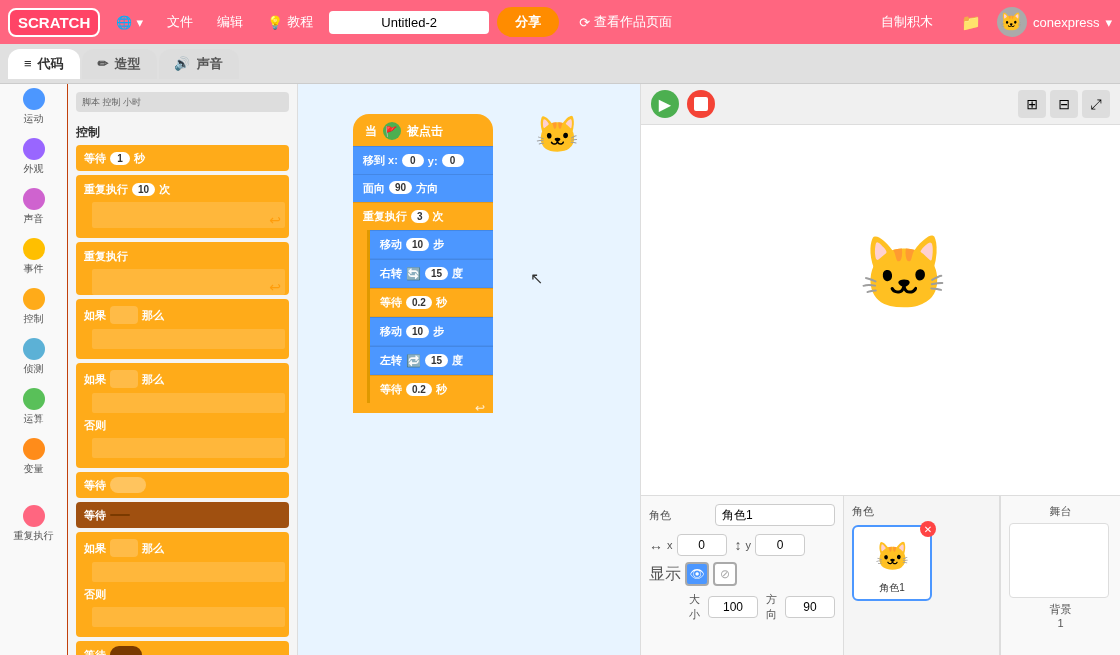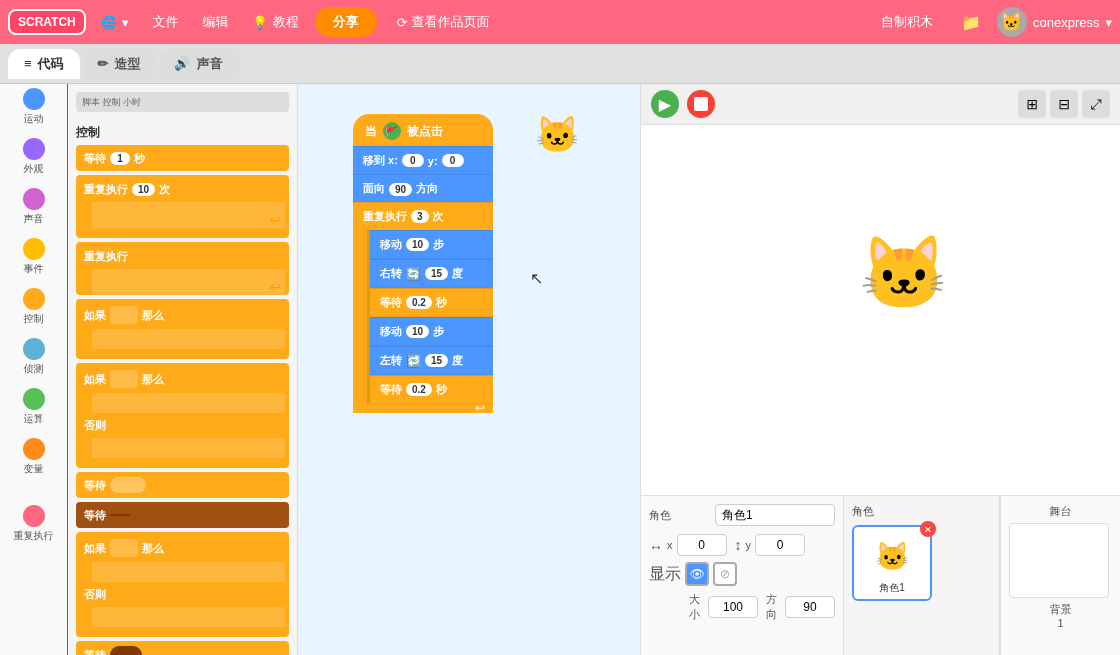--- a/index.html
+++ b/index.html
@@ -3,21 +3,21 @@
   <meta charset="utf-8">
   <style>
     * { box-sizing: border-box; margin: 0; padding: 0; }
     body { font-family: 'Arial', sans-serif; font-size: 12px; background: #f0f0f0; overflow: hidden; width: 1120px; height: 655px; }
 
     
     #topbar {
       display: flex; align-items: center; background: #ff6680; height: 44px; padding: 0 8px; gap: 8px;
     }
     .scratch-logo {
-      background: #ff4466; border-radius: 8px; padding: 4px 8px; color: white; font-weight: bold; font-size: 12px;
+      background: #ff4466; border-radius: 8px; padding: 4px 8px; color: white; font-weight: bold; font-size: 15px;
       border: 2px solid white;
     }
     .top-btn {
       background: none; border: none; color: white; font-size: 13px; cursor: pointer; padding: 4px 8px;
       display: flex; align-items: center; gap: 4px;
     }
     .project-name-input {
       background: white; border: none; border-radius: 4px; padding: 4px 12px; font-size: 13px;
       width: 160px; text-align: center;
     }
@@ -177,20 +177,21 @@
   <button class="top-btn">
     <span>🌐</span>
     <span>▾</span>
   </button>
   <button class="top-btn">文件</button>
   <button class="top-btn">编辑</button>
   <button class="top-btn">
     <span>💡</span>
     <span>教程</span>
   </button>
+  <input class="project-name-input" value="Untitled-2" style="">
   <button class="share-btn">分享</button>
   <button class="view-btn">
     <span>⟳</span>
     <span>查看作品页面</span>
   </button>
   <button class="save-btn">自制积木</button>
   <button class="cloud-icon-btn">
     <span>📁</span>
   </button>
   <div class="user-area">
@@ -368,21 +369,21 @@
           <span>被点击</span>
         </div>
 
         <div style="background:#4c97ff; padding:6px 10px; color:white; font-size:11px; font-weight:bold; display:flex; align-items:center; gap:4px; border-top:1px solid rgba(0,0,0,0.1);">
           <span>移到 x:</span>
           <span class="c-block-input" style="background:white; border-radius:10px; padding:1px 6px; color:#333; font-size:10px; font-weight:bold;">0</span>
           <span>y:</span>
           <span class="c-block-input" style="background:white; border-radius:10px; padding:1px 6px; color:#333; font-size:10px; font-weight:bold;">0</span>
         </div>
 
-        <div style="background:#4c97ff; padding:6px 10px; color:white; font-size:11px; font-weight:bold; display:flex; align-items:flex-end; gap:4px; border-top:1px solid rgba(0,0,0,0.1);">
+        <div style="background:#4c97ff; padding:6px 10px; color:white; font-size:11px; font-weight:bold; display:flex; align-items:flex-start; gap:4px; border-top:1px solid rgba(0,0,0,0.1);">
           <span>面向</span>
           <span class="c-block-input" style="background:white; border-radius:10px; padding:1px 6px; color:#333; font-size:10px; font-weight:bold;">90</span>
           <span>方向</span>
         </div>
 
         <div style="background:#ffab19; padding:0; border-top:1px solid rgba(0,0,0,0.1);">
           <div style="padding:6px 10px; color:white; font-size:11px; font-weight:bold; display:flex; align-items:center; gap:4px;">
             <span>重复执行</span>
             <span style="background:white; border-radius:10px; padding:1px 6px; color:#333; font-size:10px; font-weight:bold;">3</span>
             <span>次</span>

